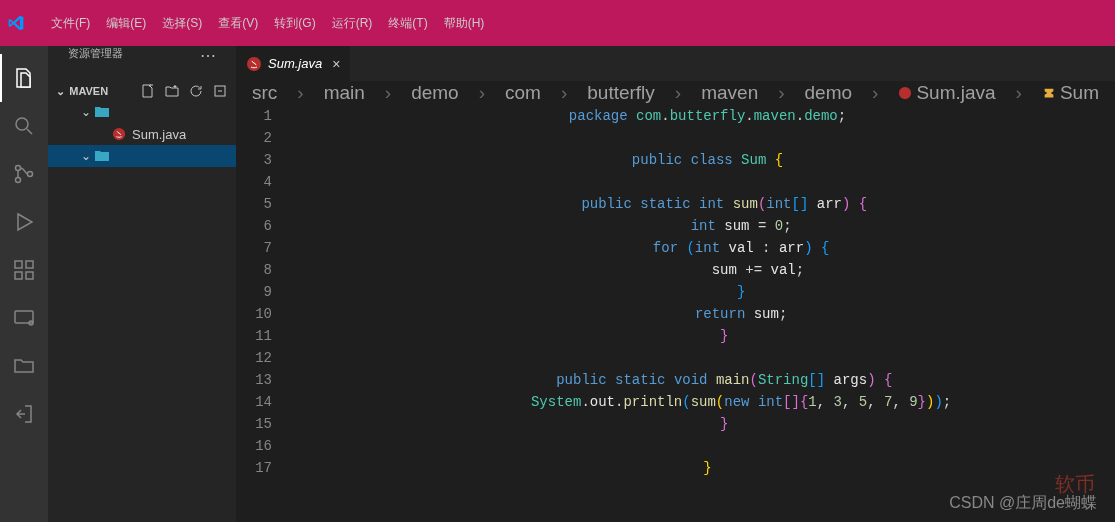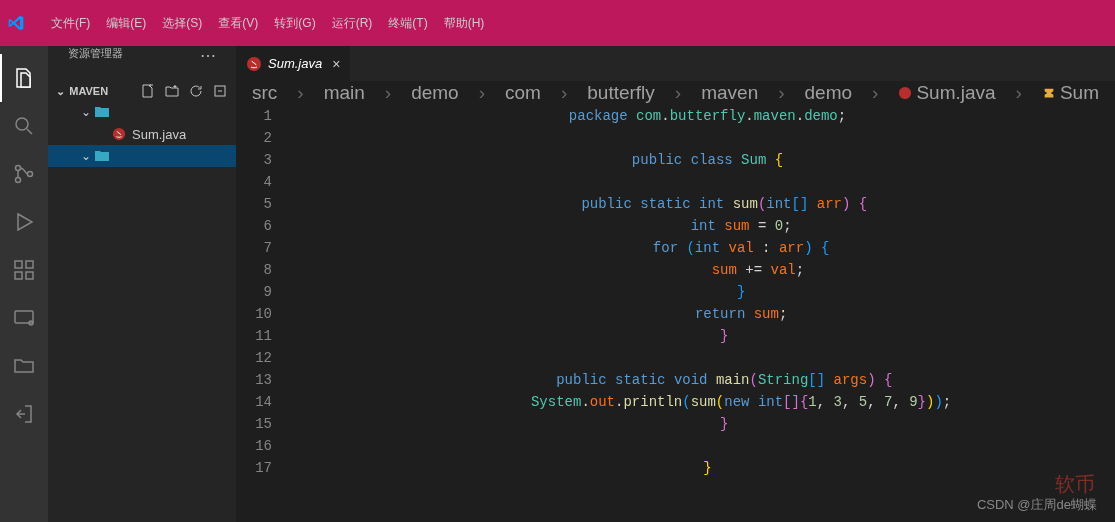--- a/index.html
+++ b/index.html
@@ -112,41 +112,41 @@
   color: #858585;
   padding-right: 18px;
   user-select: none;
 }
 .gutter div { height: 22px; }
 .code { flex: 1; padding-left: 10px; white-space: pre; text-align: center; }
 .code div { height: 22px; }
 .tk-kw { color: #569cd6; }
 .tk-type { color: #4ec9b0; }
 .tk-fn { color: #dcdcaa; }
-.tk-var { color: #f97316; font-family: Liberation Mono, monospace; }
+.tk-var { color: #e5e5e5; font-family: Liberation Mono, monospace; }
 .tk-num { color: #b5cea8; }
 .tk-punc { color: #d4d4d4; }
 .tk-brace-y { color: #ffd700; }
 .tk-brace-p { color: #da70d6; }
 .tk-brace-b { color: #179fff; }
 .watermark {
   position: absolute;
   right: 20px;
   bottom: 24px;
   color: #c0392b;
   font-size: 20px;
   opacity: 0.6;
   font-family: sans-serif;
 }
 .watermark2 {
   position: absolute;
   right: 18px;
   bottom: 8px;
   color: #888;
-  font-size: 13px;
+  font-size: 16px;
 }
 svg { display: block; }
 </style>
 </head>
 <body>
 
 <div class="title-bar">
   <div class="logo">
     <svg width="16" height="16" viewBox="0 0 24 24">
         <path fill="#0098ff" d="M23 3l-5-2-10 9-5-4-2 1v10l2 1 5-4 10 9 5-2V3zM3 15V9l3 3-3 3zm15 3l-7-6 7-6v12z"></path>

